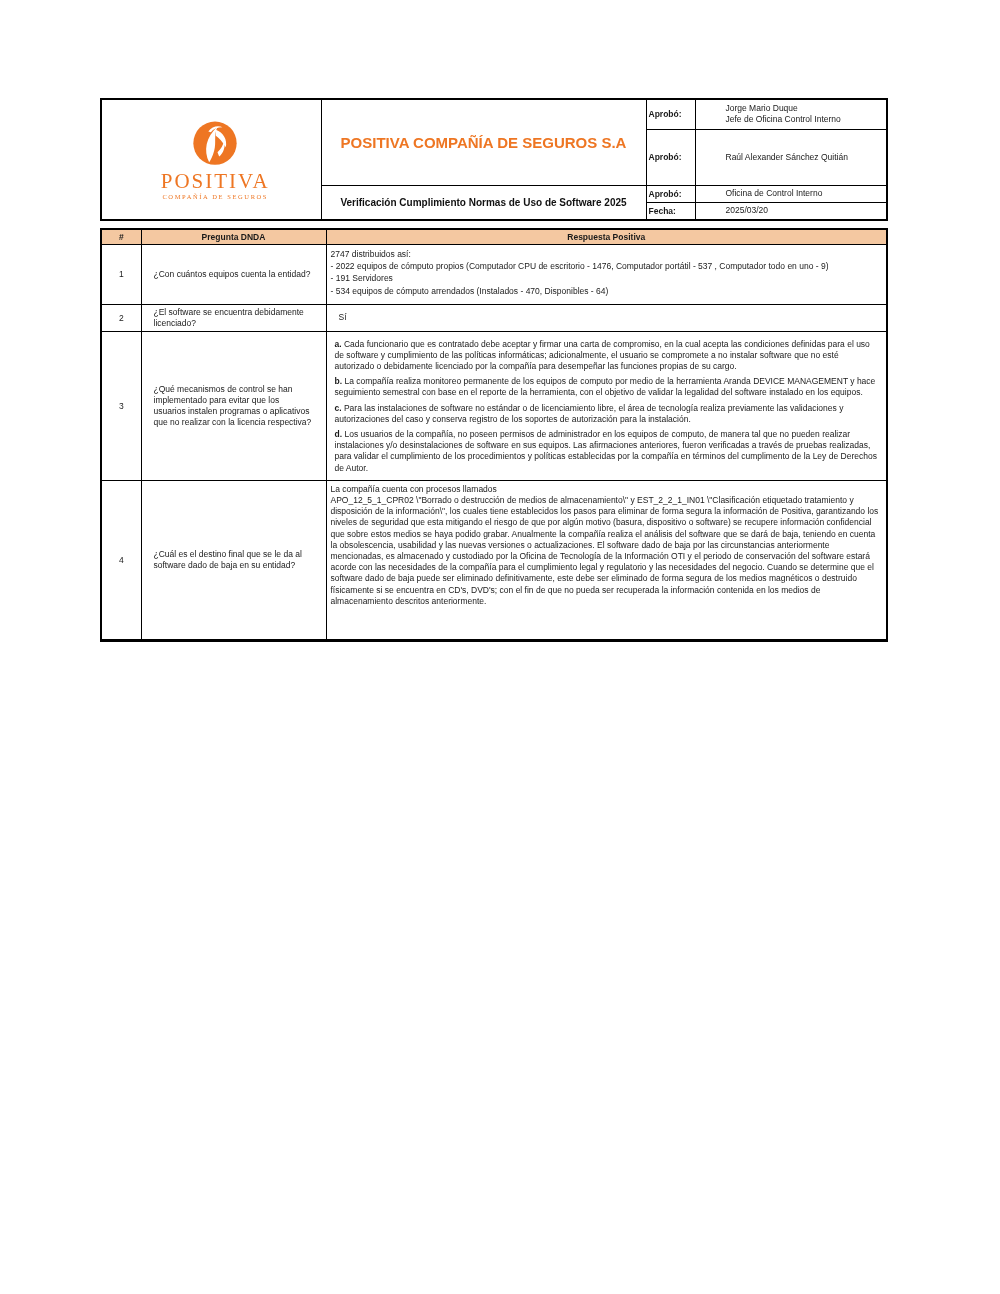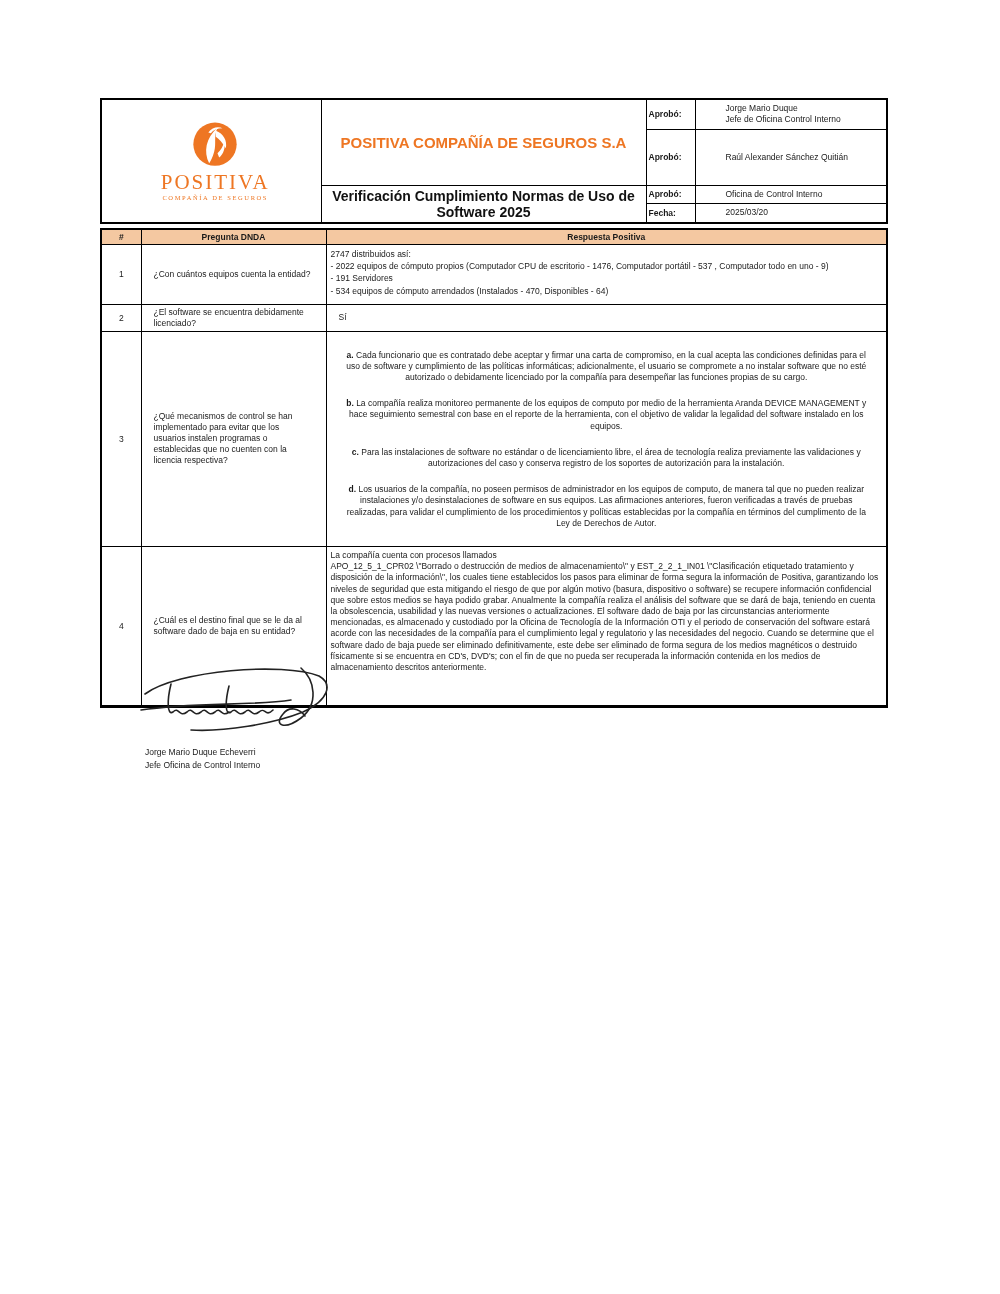--- a/index.html
+++ b/index.html
@@ -11,34 +11,34 @@
   .header-table, .qa-table { position:absolute; left:100px; width:786px; border:2px solid var(--ink); }
   .header-table { top:98px; }
   .header-table td { border:1px solid var(--ink); font-size:8.5px; color:#1a1a1a; padding:2px 4px; vertical-align:middle; }
 
   td.logo-cell { text-align:center; vertical-align:middle;padding-left:12px; }
   .logo-stack { display:flex; flex-direction:column; align-items:center; gap:2px; }
   .logo-word { font-family:"Liberation Serif", serif; color:var(--orange); font-size:21px; letter-spacing:2px; line-height:20px; }
   .logo-sub { font-family:"Liberation Serif", serif; color:var(--orange); font-size:6.5px; letter-spacing:1.6px; line-height:7px; }
 
   td.company-cell { text-align:center; font-weight:bold; color:var(--orange); font-size:15px; }
-  td.doctitle-cell { text-align:center; font-weight:bold; font-size:14px; color:#111; }
+  td.doctitle-cell { text-align:center; font-weight:bold; font-size:10px; color:#111; }
   td.lbl { font-weight:bold; text-align:left; padding:2px 2px; }
   td.val { text-align:left; line-height:11px;padding-left:30px; }
 
   .qa-table { top:228px; }
   .qa-table td, .qa-table th { border:1px solid var(--ink); font-size:8.5px; color:#1a1a1a; vertical-align:middle; }
   .qa-table { border-bottom-width:3px; }
   .qa-table th { background:var(--peach); font-weight:bold; height:15px; text-align:center; padding:1px 2px; }
   td.num { text-align:center; }
   td.q { padding:2px 12px; line-height:11px; }
   td.a { padding:3px 4px 2px 4px; vertical-align:top; line-height:11.2px; text-align:left; }
   td.a.mid { vertical-align:middle;padding-left:12px; }
   .r1 { height:60px; } .r2 { height:27px; } .r3 { height:148px; } .r4 { height:160px; }
-  .a p { margin:15px;text-align:center; } .a .line { display:block; line-height:12.4px; }
+  .a p { margin:4px; } .a .line { display:block; line-height:12.4px; }
   .a b { font-weight:bold; }
 
   .signature-block { position:absolute; left:133px; top:658px; width:230px; }
   .signature-svg { display:block; width:210px; height:84px; }
   .sig-name { margin-top:4px; margin-left:12px; font-size:8.5px; color:#1a1a1a; line-height:12.5px; }
 </style>
 </head>
 <body>
 
 <div class="page">
@@ -113,49 +113,34 @@
     </tr>
 
     <tr class="r2">
       <td class="num">2</td>
       <td class="q">¿El software se encuentra debidamente licenciado?</td>
       <td class="a mid">Sí</td>
     </tr>
 
     <tr class="r3">
       <td class="num">3</td>
-      <td class="q">¿Qué mecanismos de control se han implementado para evitar que los usuarios instalen programas o establecidas que no cuenten con la licencia respectiva?</td>
+      <td class="q">¿Qué mecanismos de control se han implementado para evitar que los usuarios instalen programas o aplicativos que no realizar con la licencia respectiva?</td>
       <td class="a">
         <p><b>a.</b><span> Cada funcionario que es contratado debe aceptar y firmar una carta de compromiso, en la cual acepta las condiciones definidas para el uso de software y cumplimiento de las políticas informáticas; adicionalmente, el usuario se compromete a no instalar software que no esté autorizado o debidamente licenciado por la compañía para desempeñar las funciones propias de su cargo.</span></p>
         <p><b>b.</b><span> La compañía realiza monitoreo permanente de los equipos de computo por medio de la herramienta Aranda DEVICE MANAGEMENT y hace seguimiento semestral con base en el reporte de la herramienta, con el objetivo de validar la legalidad del software instalado en los equipos.</span></p>
         <p><b>c.</b><span> Para las instalaciones de software no estándar o de licenciamiento libre, el área de tecnología realiza previamente las validaciones y autorizaciones del caso y conserva registro de los soportes de autorización para la instalación.</span></p>
         <p><b>d.</b><span> Los usuarios de la compañía, no poseen permisos de administrador en los equipos de computo, de manera tal que no pueden realizar instalaciones y/o desinstalaciones de software en sus equipos. Las afirmaciones anteriores, fueron verificadas a través de pruebas realizadas, para validar el cumplimiento de los procedimientos y políticas establecidas por la compañía en términos del cumplimento de la Ley de Derechos de Autor.</span></p>
       </td>
     </tr>
 
     <tr class="r4">
       <td class="num">4</td>
       <td class="q">¿Cuál es el destino final que se le da al software dado de baja en su entidad?</td>
       <td class="a">
         <span style="display:block">La compañía cuenta con procesos llamados</span>
         <span>APO_12_5_1_CPR02 \"Borrado o destrucción de medios de almacenamiento\" y EST_2_2_1_IN01 \"Clasificación etiquetado tratamiento y disposición de la información\", los cuales tiene establecidos los pasos para eliminar de forma segura la información de Positiva, garantizando los niveles de seguridad que esta mitigando el riesgo de que por algún motivo (basura, dispositivo o software) se recupere información confidencial que sobre estos medios se haya podido grabar. Anualmente la compañía realiza el análisis del software que se dará de baja, teniendo en cuenta la obsolescencia, usabilidad y las nuevas versiones o actualizaciones. El software dado de baja por las circunstancias anteriormente mencionadas, es almacenado y custodiado por la Oficina de Tecnología de la Información OTI y el periodo de conservación del software estará acorde con las necesidades de la compañía para el cumplimiento legal y regulatorio y las necesidades del negocio. Cuando se determine que el software dado de baja puede ser eliminado definitivamente, este debe ser eliminado de forma segura de los medios magnéticos o destruido físicamente si se encuentra en CD's, DVD's; con el fin de que no pueda ser recuperada la información contenida en los medios de almacenamiento descritos anteriormente.</span>
       </td>
     </tr>
   </tbody>
     </table>
 
-  <div class="signature-block">
-    <svg class="signature-svg" viewBox="0 0 210 80">
-      <g fill="none" stroke="#222" stroke-width="1.6" stroke-linecap="round">
-        <path d="M12 34 C 45 10, 150 2, 186 16 C 200 24, 196 40, 170 52 C 140 64, 90 72, 58 70"></path>
-        <path d="M8 50 C 60 42, 120 46, 158 40"></path>
-        <path d="M38 24 C 34 40, 34 56, 40 52 C 46 46, 46 58, 54 52 C 60 46, 60 58, 68 52 C 74 46, 74 58, 82 52 C 88 46, 88 58, 96 52"></path>
-        <path d="M96 26 C 92 42, 92 56, 98 52 C 104 46, 104 58, 112 52 C 118 46, 118 58, 126 52 C 132 46, 132 58, 140 50"></path>
-        <path d="M168 8 C 182 20, 186 44, 168 58 C 152 70, 140 66, 150 54 C 156 46, 166 48, 172 56"></path>
-      </g>
-    </svg>
-    <div class="sig-name">
-      <div>Jorge Mario Duque Echeverri</div>
-      <div>Jefe Oficina de Control Interno</div>
-    </div>
-  </div>
 
 </div>
 
 </body></html>

